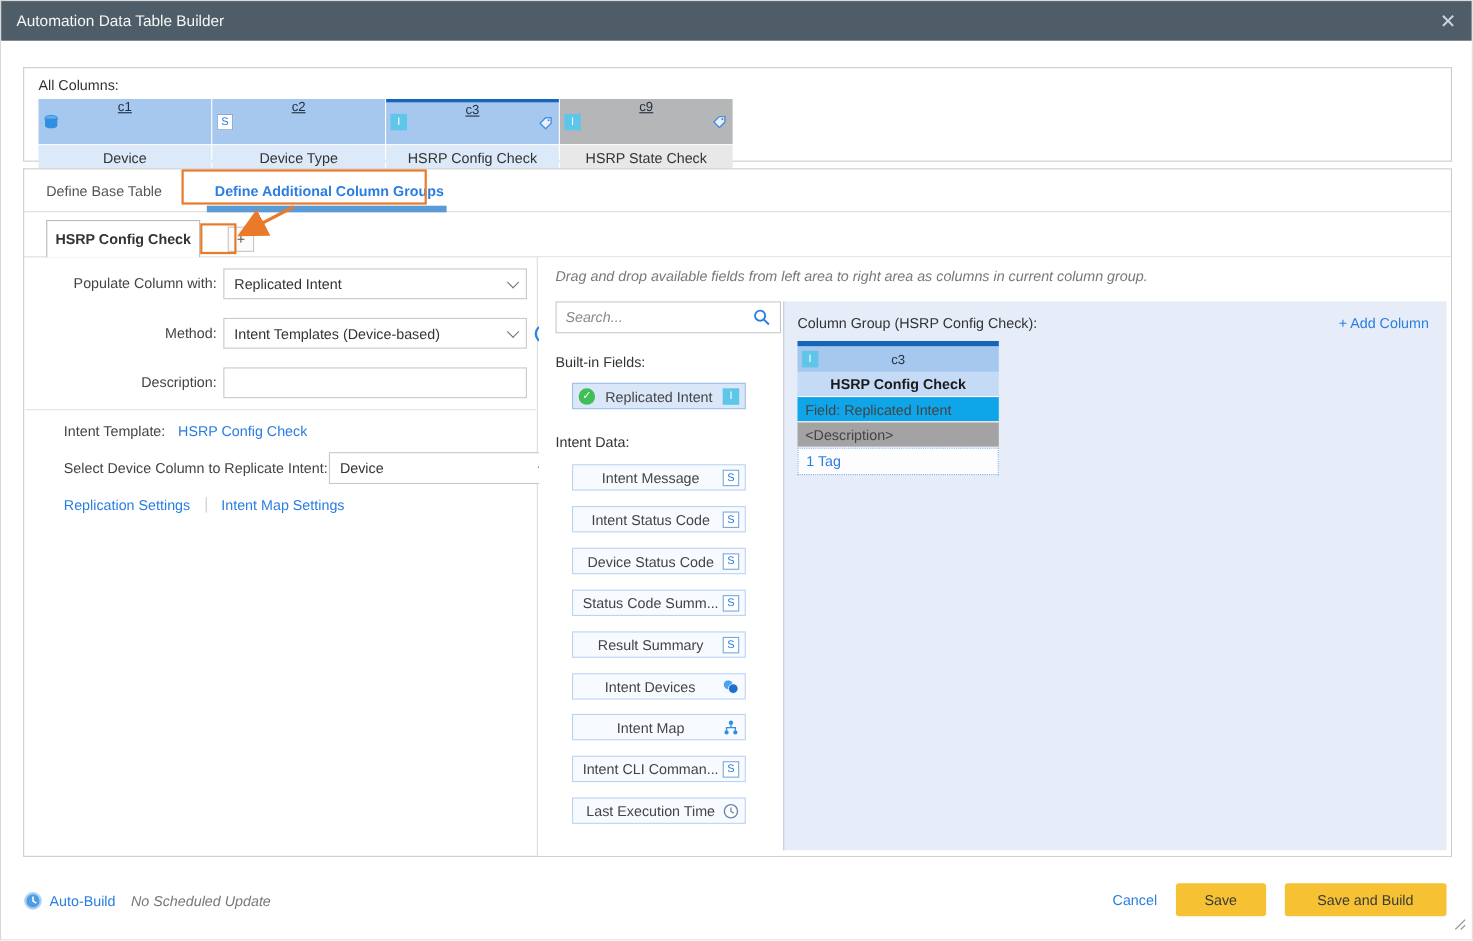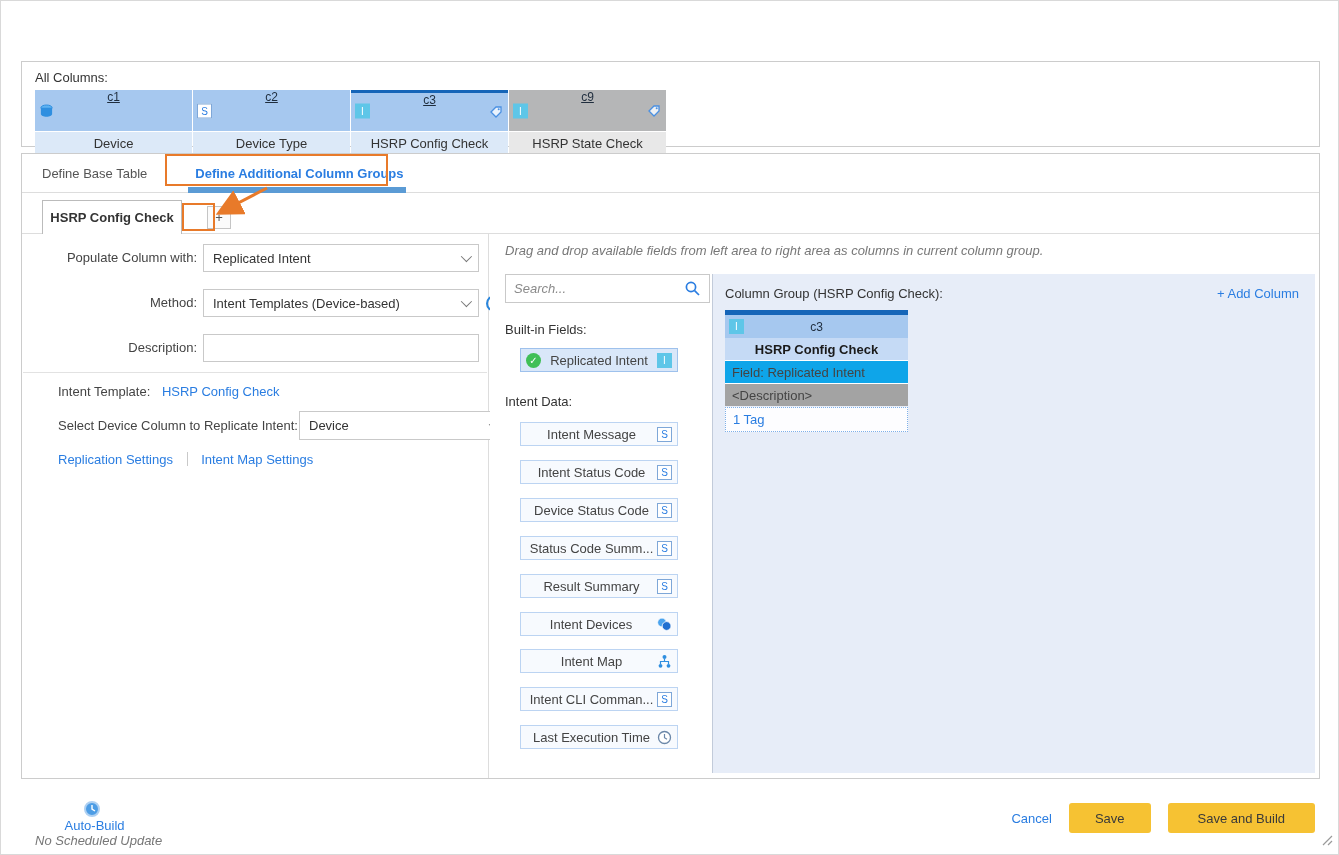--- a/index.html
+++ b/index.html
@@ -78,34 +78,38 @@
   .cg-tag { height:25px; margin-top:1px; border:1px dotted #7fb0e8; background:#fdfdff; line-height:23px; padding-left:7px; color:#2a7de1; cursor:pointer; }
 
   
   .annot-rect { position:absolute; border:2px solid #e87a2a; z-index:20; pointer-events:none; }
   #annot-rect1 { left:164px; top:153px; width:223px; height:32px; }
   #annot-rect2 { left:181px; top:202px; width:33px; height:28px; }
   #annot-arrow { position:absolute; left:200px; top:183px; z-index:20; pointer-events:none; }
 
   
   .footer { position:absolute; left:0; right:0; top:799px; height:38px; }
-  .fleft { position:absolute; left:20px; top:0; height:38px; display:flex; align-items:center;flex-direction:column; }
+  .fleft { position:absolute; left:20px; top:0; height:38px; display:flex; align-items:center; }
   .autobuild { color:#2a7de1; margin-left:6px; cursor:pointer; }
   .schedule { color:#777; font-style:italic; margin-left:14px; }
   .fright { position:absolute; right:23px; top:3px; display:flex; align-items:center; gap:17px; }
   .cancel { color:#2a7de1; cursor:pointer; }
   .btn { background:#f6c233; border:none; border-radius:3px; height:30px; padding:0 26px; font-family:inherit; font-size:13px; color:#3a3a3a; cursor:pointer; }
   .btn.wide { padding:0 30px; }
   .grip { position:absolute; right:5px; bottom:5px; }
 </style>
 </head>
 <body>
 
 <div class="dialog">
 
+  <div class="titlebar">
+    <span class="title">Automation Data Table Builder</span>
+    <span class="close">✕</span>
+  </div>
 
   <div class="box" id="allcols">
     <div class="allcols-label">All Columns:</div>
     <div class="colgrid">
       <div class="colcell">
         <div class="colhead">
           <span class="hicon-left">
             <svg width="15" height="15" viewBox="0 0 15 15">
                 <ellipse cx="7.5" cy="4.2" rx="5.6" ry="2.7" fill="#5eb2f2"></ellipse>
                 <path d="M1.9 4.2v6.3c0 1.5 2.5 2.7 5.6 2.7s5.6-1.2 5.6-2.7V4.2" fill="#2f8fe0"></path>

